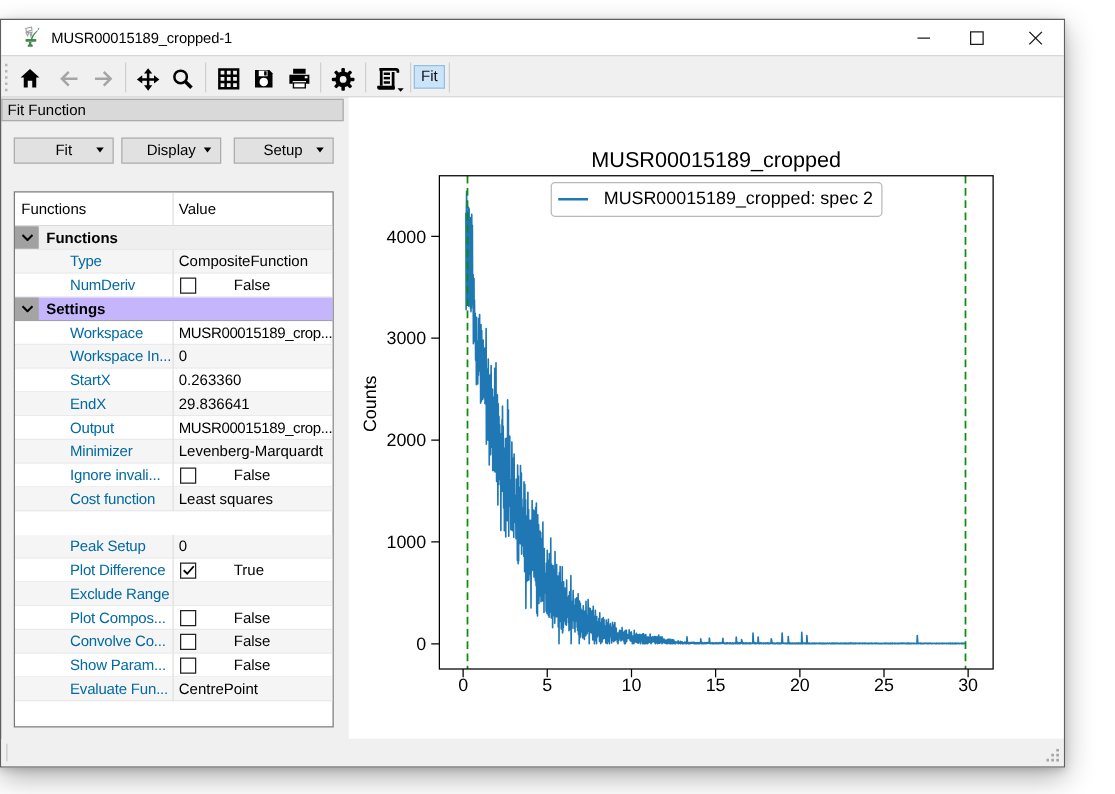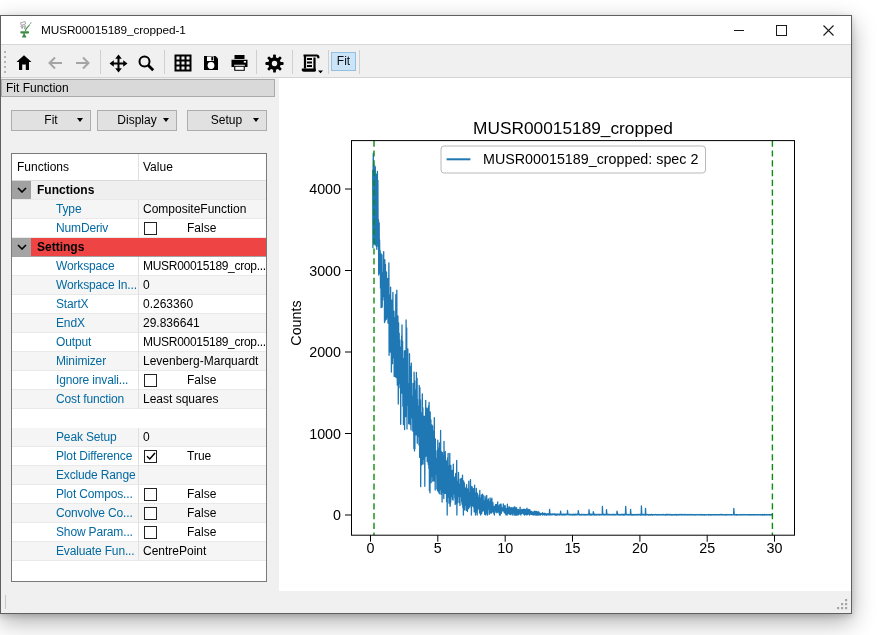--- a/index.html
+++ b/index.html
@@ -23,21 +23,21 @@
   border-left:3.5px solid transparent; border-right:3.5px solid transparent; border-top:4.5px solid #000; }
 #table { position:absolute; left:10px; top:137px; width:256px; height:429px; background:#fff;
   border:1px solid #7a7a7a; font-size:12px; overflow:hidden; }
 #thead { position:absolute; left:0; top:0; width:254px; height:27px; border-bottom:1px solid #d9d9d9; }
 #thead .divline { height:27px; }
 #thead span { position:absolute; top:6px; }
 .row { position:absolute; left:0; width:254px; height:19px; border-bottom:1px solid #e9e9e9; }
 .row.base { background:#fff; }
 .row.alt { background:#f5f5f5; }
 .row.glight { background:#efefef; }
-.row.gdark { background:#ef4444; border-bottom:1px solid #a2a2a2;padding-left:32px; }
+.row.gdark { background:#c4b5fd; border-bottom:1px solid #a2a2a2;padding-left:32px; }
 .divline { position:absolute; left:126px; top:0; width:1px; height:19px; background:#e0e0e0; }
 .chevbox { position:absolute; left:0; top:0; width:19px; height:18px; background:#a1a1a1;
   display:flex; align-items:center; justify-content:center; }
 .chevbox.dark { background:#a4a4a4; }
 .glabel { position:absolute; left:25px; top:2px; color:#000;font-weight:bold; }
 .plabel { position:absolute; left:44px; top:2px; color:#0369a1; letter-spacing:-0.15px; }
 .val { position:absolute; left:131px; top:2px; color:#000000; }
 .cb { position:absolute; left:131.5px; top:2.5px; width:13px; height:13px; background:#fff; border:1px solid #222; }
 .cbm { position:absolute; left:1px; top:1px; }
 .cbt { position:absolute; left:150px; top:2px; color:#000;margin-left:25px; }

